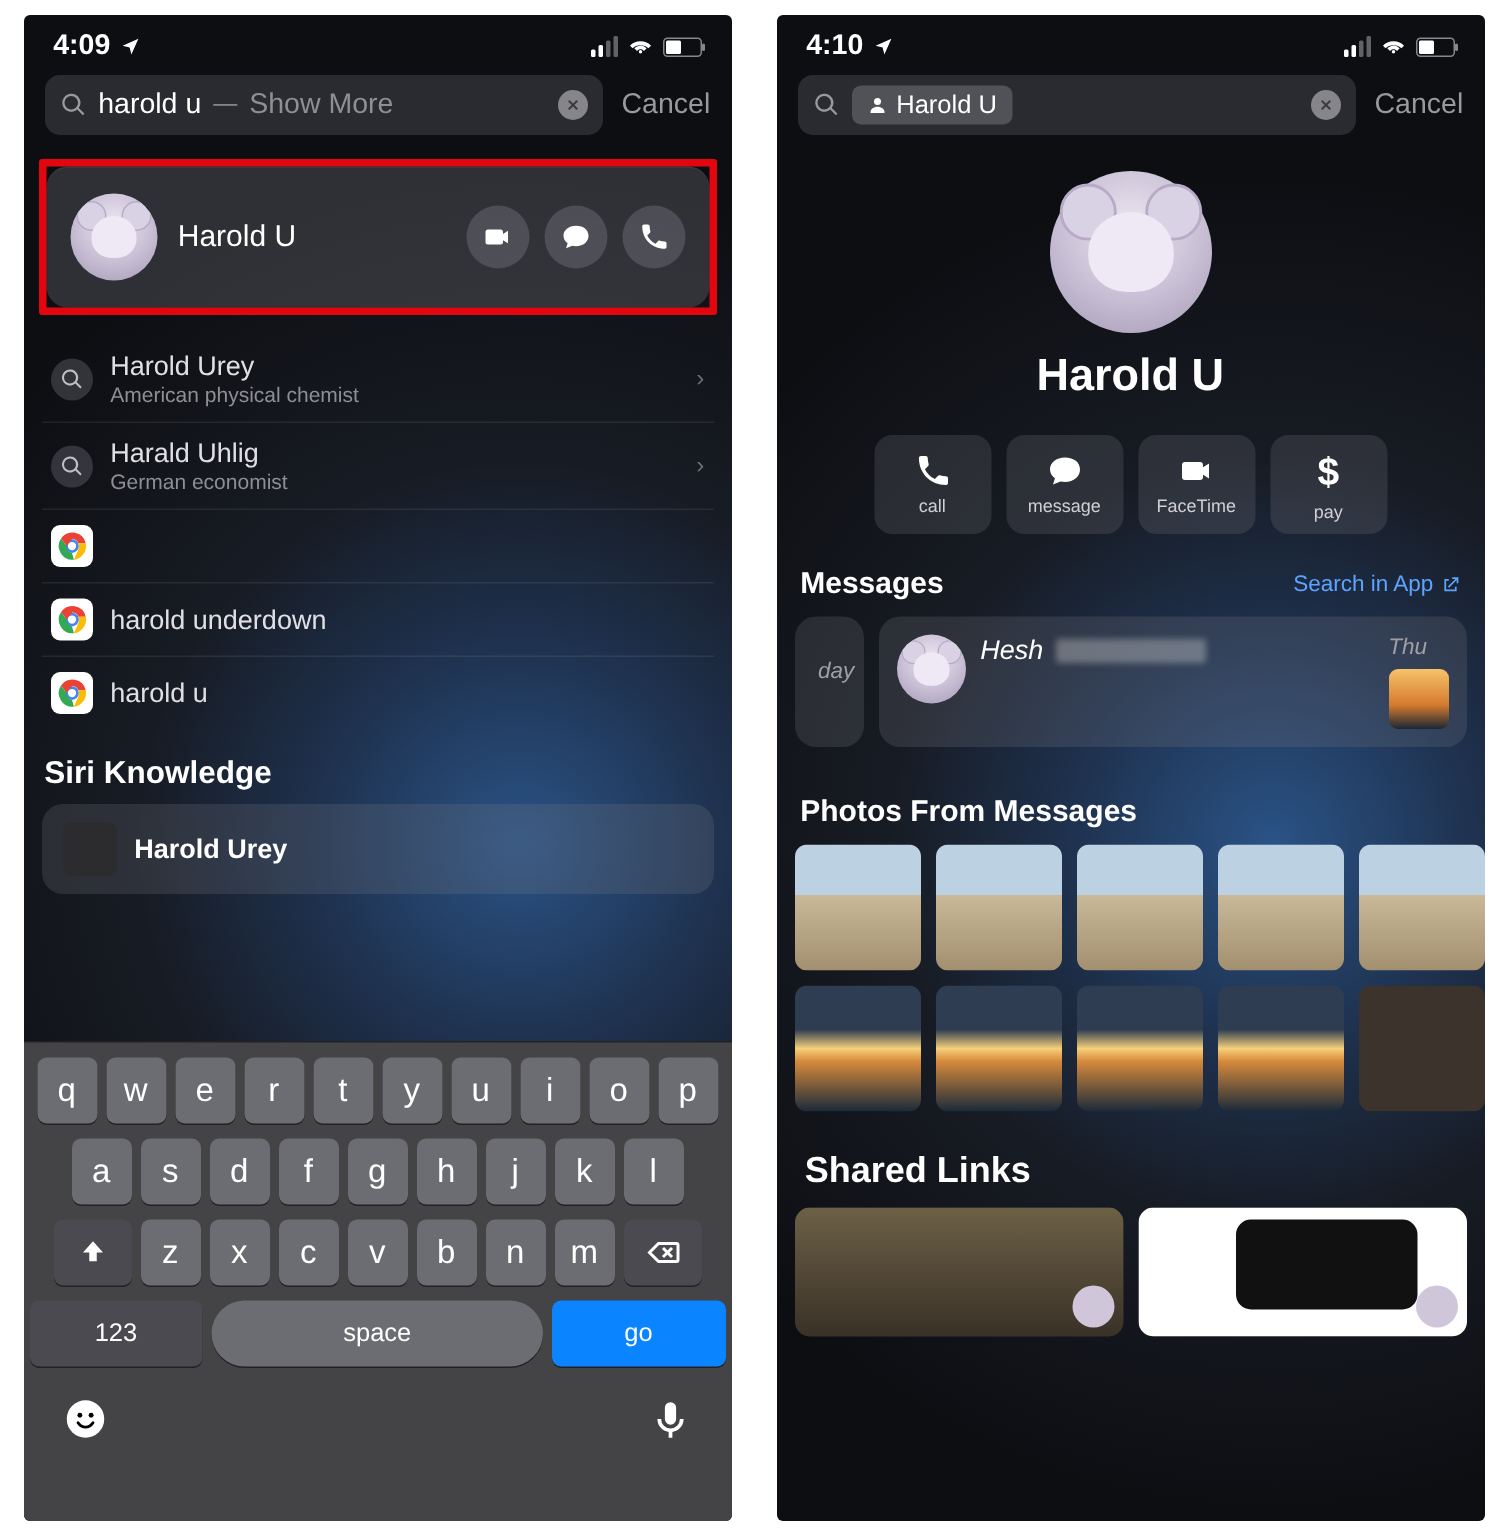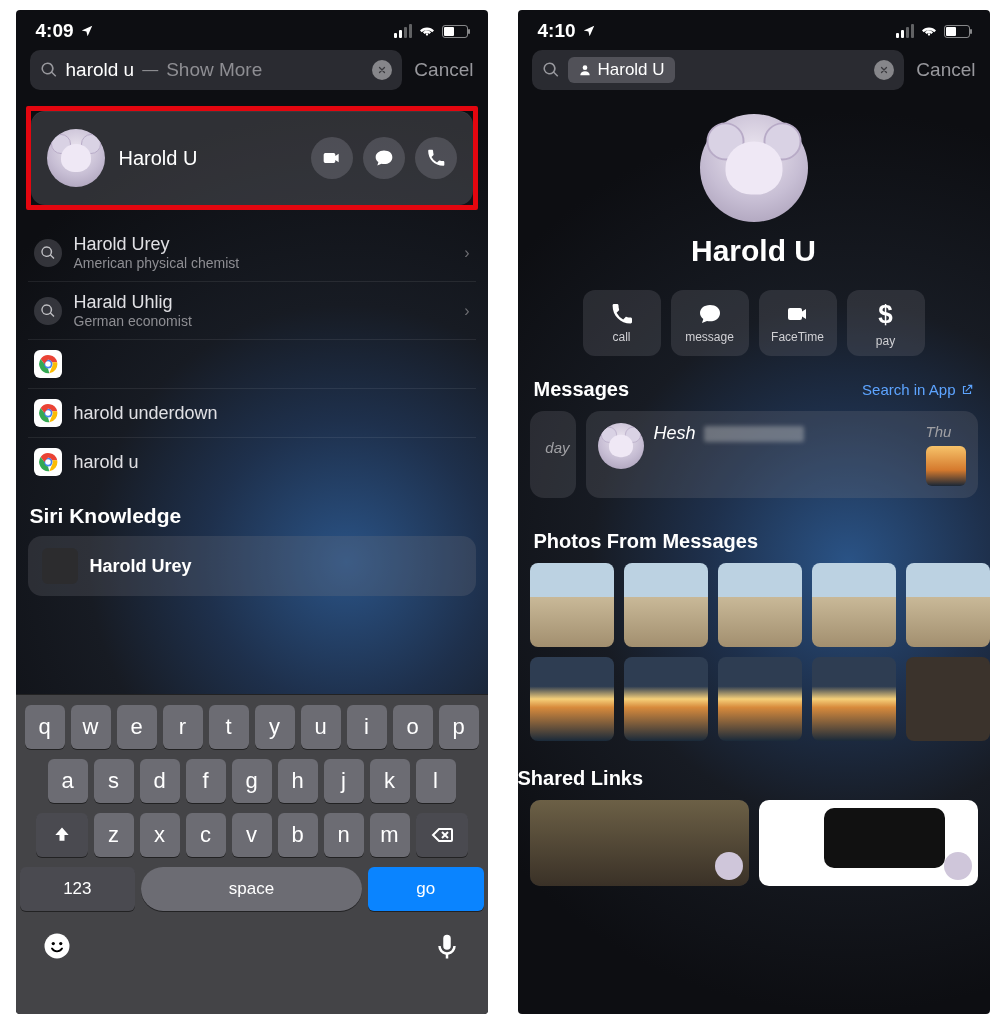--- a/index.html
+++ b/index.html
@@ -121,21 +121,21 @@
 .msg-card .mav{width:46px;height:46px;flex:none;}
 
 .photohead{font-size:20px;font-weight:700;padding:22px 16px 10px;}
 .photos{display:flex;gap:10px;padding:0 12px;overflow:hidden;}
 .photos.second{margin-top:10px;}
 .ph{width:84px;height:84px;border-radius:8px;flex:none;}
 .beach{background:linear-gradient(#bcd2e2 40%,#c9b998 40%,#a28f6f);}
 .sunset{background:linear-gradient(#2e3d52 35%,#f6d07a 50%,#d78a3c 60%,#1a2a3a);}
 .dark{background:#3b332c;}
 
-.linkshead{font-size:20px;font-weight:700;padding:26px 0 10px;}
+.linkshead{font-size:24px;font-weight:700;padding:26px 19px 10px;}
 .links{display:flex;gap:10px;padding:0 12px;}
 .linkcard{flex:1;height:86px;background:var(--card);border-radius:10px;overflow:hidden;position:relative;display:flex;align-items:flex-end;}
 .linkcard .img{position:absolute;inset:0;}
 .img.bridge{background:linear-gradient(#6c6046,#3a3127);}
 .img.camera{background:#fff;}
 .camblk{position:absolute;top:8px;left:30%;right:15%;height:70%;background:#111;border-radius:10px;}
 .minibadge{position:absolute;right:6px;bottom:6px;width:28px;height:28px;border-radius:50%;background:#cfc6da;}
 
 svg{display:block;}
 </style>

